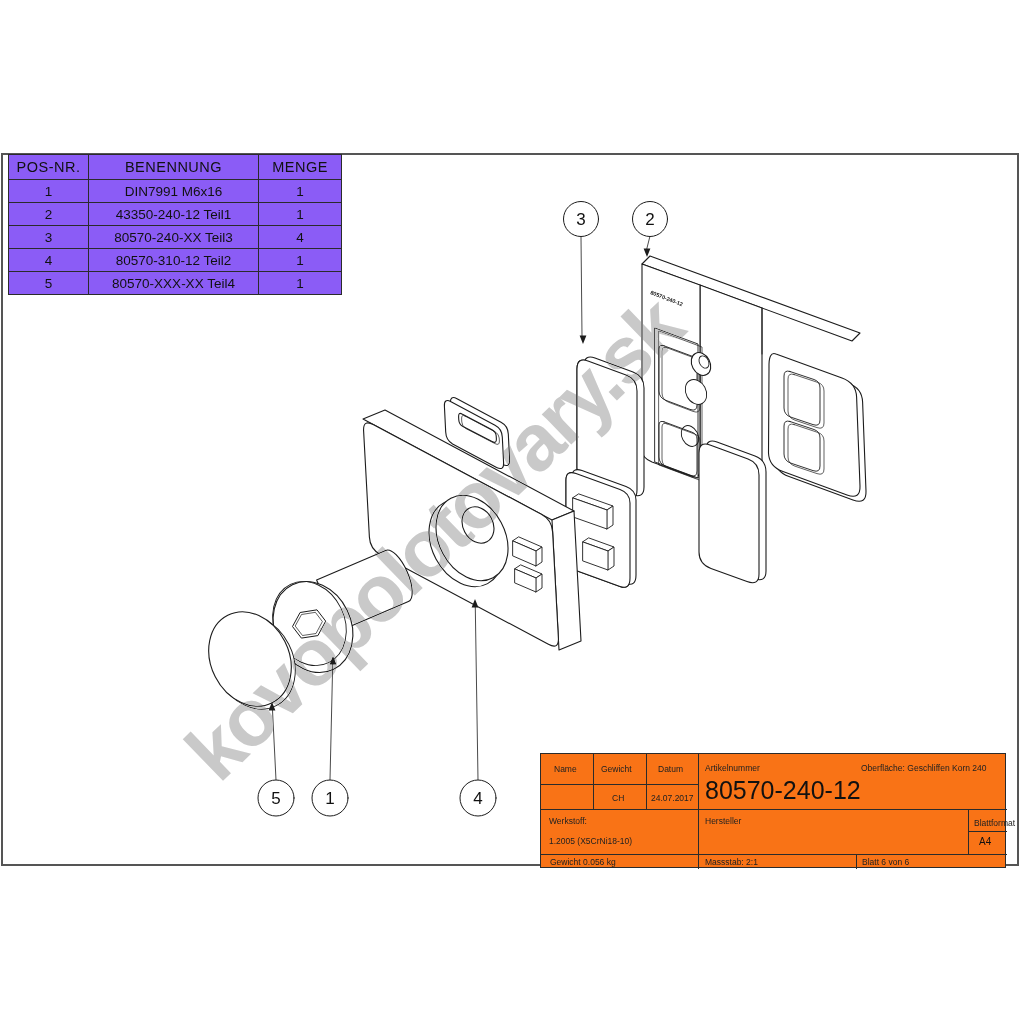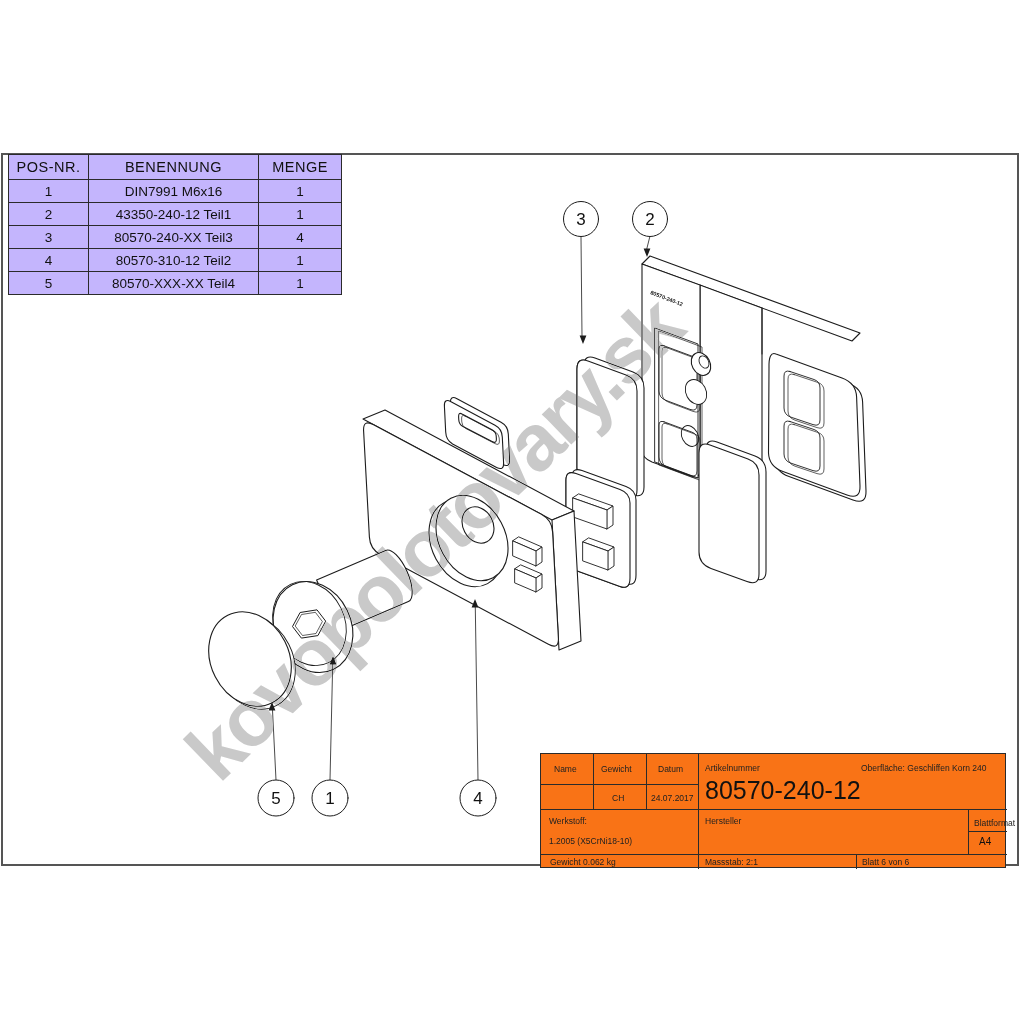--- a/index.html
+++ b/index.html
@@ -2,21 +2,21 @@
 <html><head>
 <meta charset="utf-8">
 <style>
   html,body{margin:0;padding:0;background:#fff;}
   body{width:1024px;height:1024px;position:relative;overflow:hidden;
        font-family:"Liberation Sans", sans-serif;color:#1c1c1c;}
   .frame{position:absolute;left:1px;top:153px;width:1018px;height:713px;
          border:2px solid #555;box-sizing:border-box;}
   
   .bom{position:absolute;left:8px;top:154px;border-collapse:collapse;
-       font-size:13.5px;color:#111;background:#c4b5fd;}
+       font-size:13.5px;color:#111;background:#8b5cf6;}
   .bom th,.bom td{border:1.4px solid #2b2b2b;text-align:center;
        font-weight:normal;padding:0;}
   .bom th{height:24px;font-size:14.5px;letter-spacing:.5px;}
   .bom td{height:22px;}
   .c-pos{width:79px;} .c-ben{width:169px;} .c-men{width:82px;margin-top:48px;}
   
   .drawing{position:absolute;left:0;top:0;}
   
   .tb{position:absolute;left:540px;top:753px;width:466px;height:115px;
       border:1.4px solid #2b2b2b;box-sizing:border-box;background:#f97316;
@@ -222,18 +222,18 @@
   <div class="t" style="left:71px;top:39px">CH</div>
   <div class="t" style="left:110px;top:39px">24.07.2017</div>
   <div class="t" style="left:164px;top:9px">Artikelnummer</div>
   <div class="t big" style="left:164px;top:22px">80570-240-12</div>
   <div class="t" style="left:320px;top:9px">Oberfläche:  Geschliffen Korn 240</div>
   <div class="t" style="left:8px;top:62px">Werkstoff:</div>
   <div class="t" style="left:8px;top:82px">1.2005 (X5CrNi18-10)</div>
   <div class="t" style="left:164px;top:62px">Hersteller</div>
   <div class="t" style="left:433px;top:64px">Blattformat</div>
   <div class="t a4" style="left:438px;top:82px">A4</div>
-  <div class="t" style="left:9px;top:103px">Gewicht 0.062 kg</div>
+  <div class="t" style="left:9px;top:103px">Gewicht 0.056 kg</div>
   <div class="t" style="left:164px;top:103px">Massstab: 2:1</div>
   <div class="t" style="left:321px;top:103px">Blatt 6 von 6</div>
 </div>
 
 <div class="watermark" style="color: rgb(201, 201, 201);">kovopolotovary.sk</div>
 
 </body></html>

